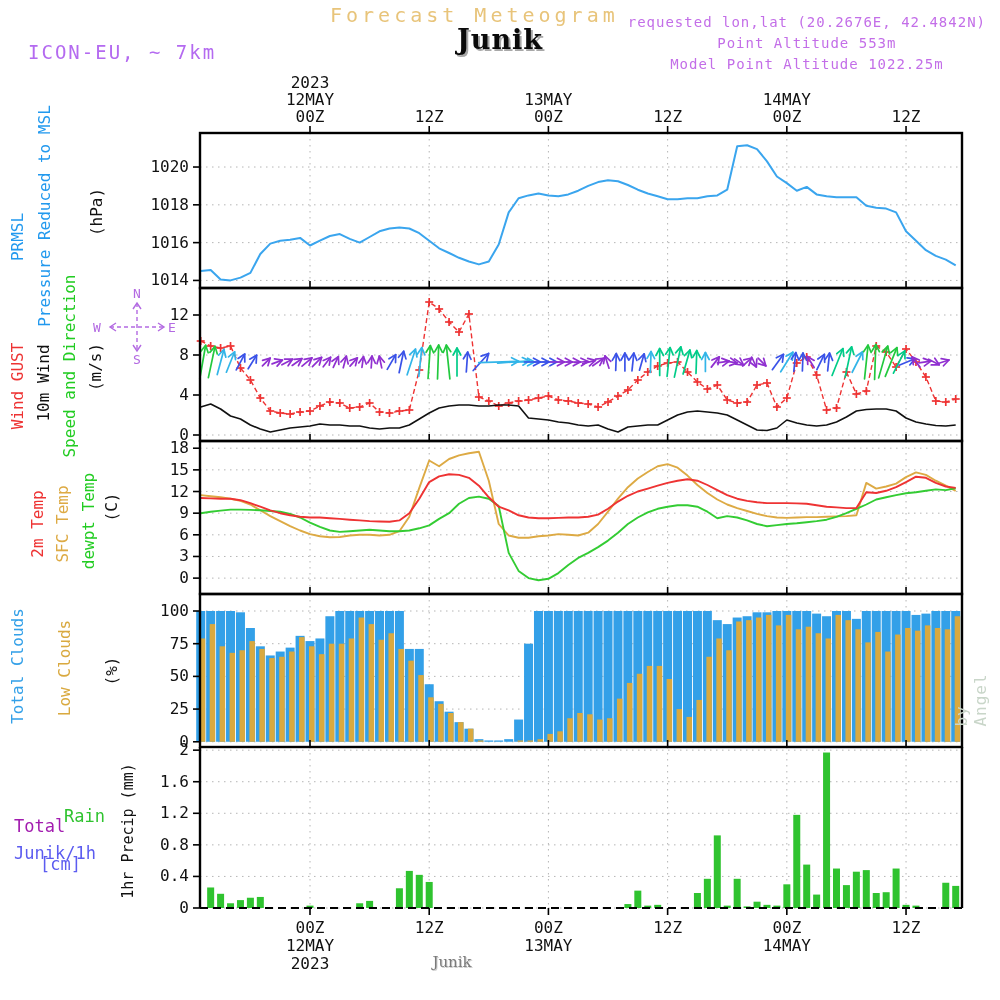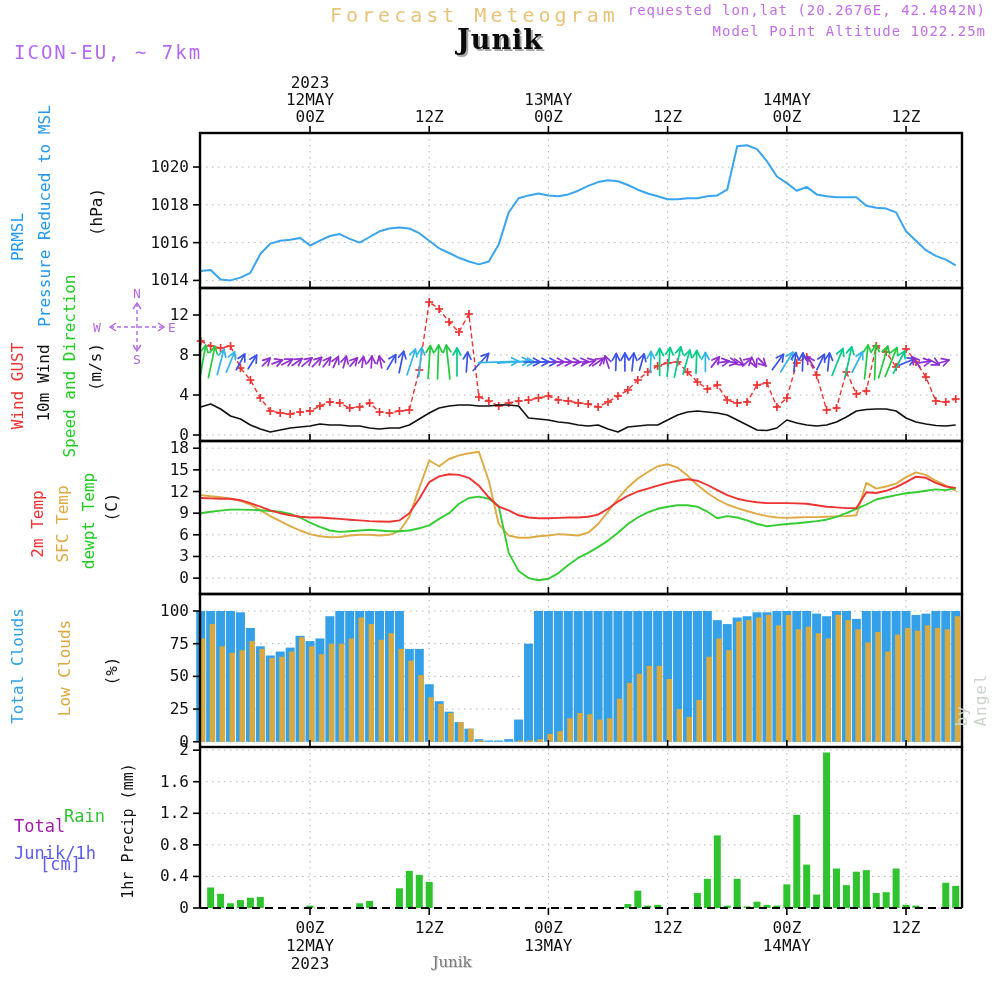--- a/index.html
+++ b/index.html
@@ -5,22 +5,22 @@
   html,body{margin:0;padding:0;background:#fff;}
   .page{position:relative;width:1000px;height:1000px;background:#fff;overflow:hidden;
         font-family:"DejaVu Sans Mono",monospace;}
   #chart{position:absolute;left:0;top:0;}
   .abs{position:absolute;white-space:pre;}
   .vlab{position:absolute;transform:translate(-50%,-50%) rotate(-90deg);white-space:nowrap;
         font:16px "DejaVu Sans Mono",monospace;}
   .title{left:330px;top:3px;font:20px "DejaVu Sans Mono",monospace;letter-spacing:4px;color:#e8c47a;}
   .station{left:500px;top:24px;transform:translateX(-50%);font-family:"DejaVu Serif",serif;
            font-size:27px;font-weight:bold;color:#0a0a0a;text-shadow:2px 2px 0 #a8a8a8;letter-spacing:1px;}
-  .model{left:14px;top:41px;font-size:19px;letter-spacing:2px;color:#b46af0;}
-  .hdr-right{position:absolute;right:14px;top:0;text-align:right;color:#c36ee8;
+  .model{left:28px;top:41px;font-size:19px;letter-spacing:2px;color:#b46af0;}
+  .hdr-right{position:absolute;right:14px;top:12px;text-align:center;color:#c36ee8;
              font:14px "DejaVu Sans Mono",monospace;line-height:21px;letter-spacing:1px;}
   .footer-station{left:452px;top:953px;transform:translateX(-50%);font-family:"DejaVu Serif",serif;
                   font-size:15px;color:#7a7a7a;text-shadow:1px 1px 0 #cfcfcf;}
   .watermark{position:absolute;left:971px;top:700px;transform:translate(-50%,-50%) rotate(-90deg);
              font:16px "DejaVu Sans Mono",monospace;color:#c9d6c9;letter-spacing:1px;}
   .hlab{font:17px "DejaVu Sans Mono",monospace;}
 </style>
 </head>
 <body>
 
@@ -881,20 +881,21 @@
       <text x="97" y="332" font-family="&quot;DejaVu Sans Mono&quot;,monospace" font-size="13px" fill="#b36ae2" text-anchor="middle">W</text>
       <text x="172" y="332" font-family="&quot;DejaVu Sans Mono&quot;,monospace" font-size="13px" fill="#b36ae2" text-anchor="middle">E</text>
     </svg>
 
   <div class="abs title">Forecast Meteogram</div>
   <div class="abs station">Junik</div>
   <div class="abs model">ICON-EU, ~ 7km</div>
 
   <div class="hdr-right">
     <div>requested lon,lat (20.2676E, 42.4842N)</div>
+    <div>Point Altitude 553m</div>
     <div>Model Point Altitude 1022.25m</div>
   </div>
 
   <div class="vlab" style="left:17px;top:237px;color:#2299ee">PRMSL</div>
   <div class="vlab" style="left:44px;top:216px;color:#2299ee">Pressure Reduced to MSL</div>
   <div class="vlab" style="left:96px;top:212px;color:#111">(hPa)</div>
 
   <div class="vlab" style="left:17px;top:386px;color:#ee3333">Wind GUST</div>
   <div class="vlab" style="left:43px;top:383px;color:#111">10m Wind</div>
   <div class="vlab" style="left:69px;top:366px;color:#22cc22">Speed and Direction</div>

